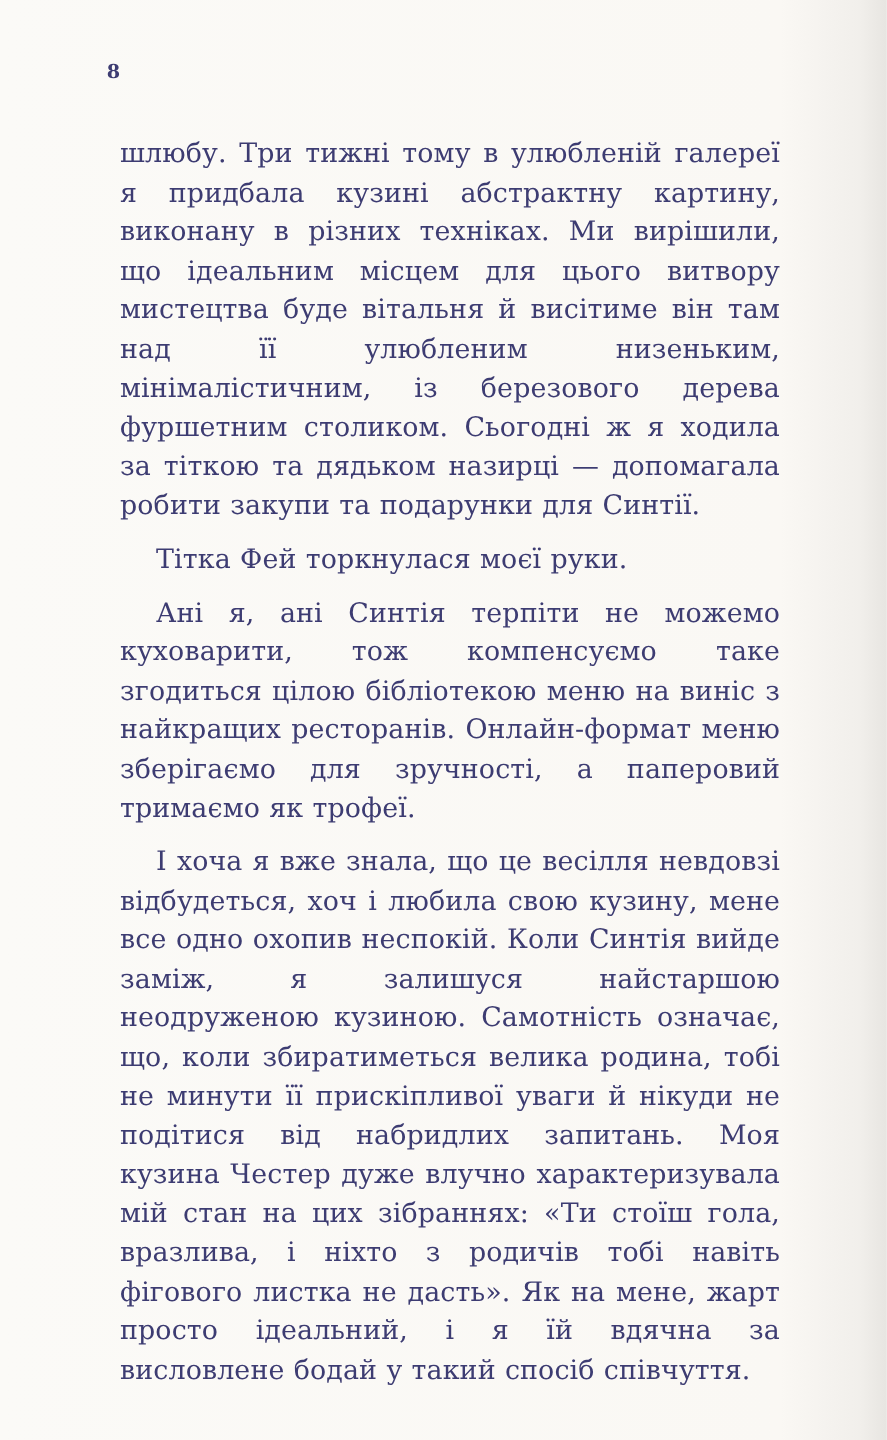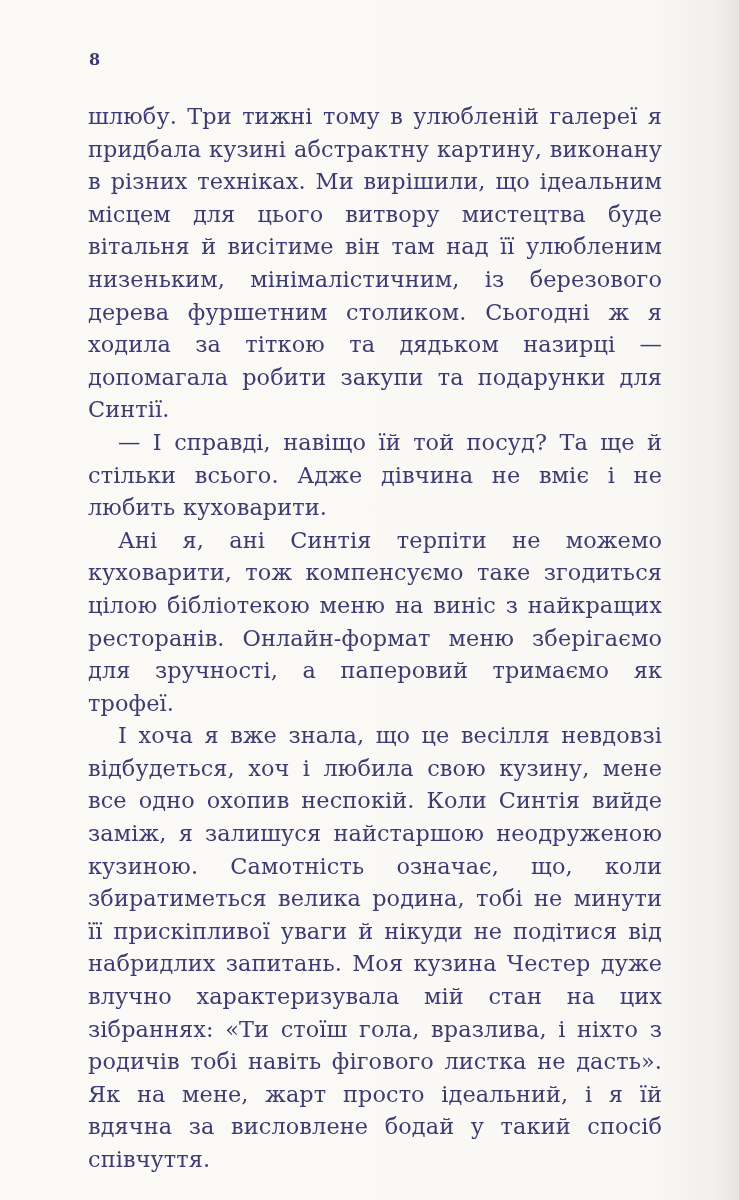--- a/index.html
+++ b/index.html
@@ -33,33 +33,33 @@
     left: 88px;
     width: 574px;
     font-size: 22.4px;
     line-height: 32.6px;
     text-align: justify;
     letter-spacing: 0.1px;
     word-spacing: 0.5px;
     hyphens: auto;
   }
   .para {
-    margin: 0;
+    margin: 12px;
     padding: 0;
     text-indent: 30px;
   }
   .para.no-indent {
     text-indent: 0;
   }
 </style>
 </head>
 <body>
 
 <div class="page">
   <div class="page-number">8</div>
 
   <div class="text-block">
     <p class="para no-indent">шлюбу. Три тижні тому в улюбленій галереї я придбала кузині абстрактну картину, виконану в різних техніках. Ми вирішили, що ідеальним місцем для цього витвору мистецтва буде вітальня й висітиме він там над її улюбленим низеньким, мінімалістичним, із березового дерева фуршетним столиком. Сьогодні ж я ходила за тіткою та дядьком назирці — допомагала робити закупи та подарунки для Синтії.</p>
-    <p class="para">— І справді, навіщо їй той посуд? Та ще й стільки всього. Адже дівчина не вміє і не любить куховарити.</p>
+    <p class="para">Тітка Фей торкнулася моєї руки.</p>
     <p class="para">Ані я, ані Синтія терпіти не можемо куховарити, тож компенсуємо таке згодиться цілою бібліотекою меню на виніс з найкращих ресторанів. Онлайн-формат меню зберігаємо для зручності, а паперовий тримаємо як трофеї.</p>
     <p class="para">І хоча я вже знала, що це весілля невдовзі відбудеться, хоч і любила свою кузину, мене все одно охопив неспокій. Коли Синтія вийде заміж, я залишуся найстаршою неодруженою кузиною. Самотність означає, що, коли збиратиметься велика родина, тобі не минути її прискіпливої уваги й нікуди не подітися від набридлих запитань. Моя кузина Честер дуже влучно характеризувала мій стан на цих зібраннях: «Ти стоїш гола, вразлива, і ніхто з родичів тобі навіть фігового листка не дасть». Як на мене, жарт просто ідеальний, і я їй вдячна за висловлене бодай у такий спосіб співчуття.</p>
   </div>
 </div>
 
 </body></html>

